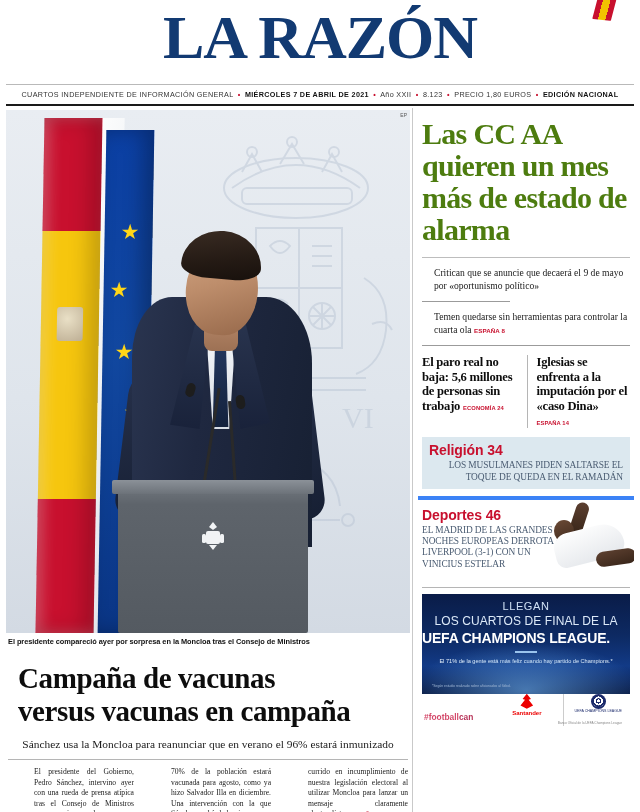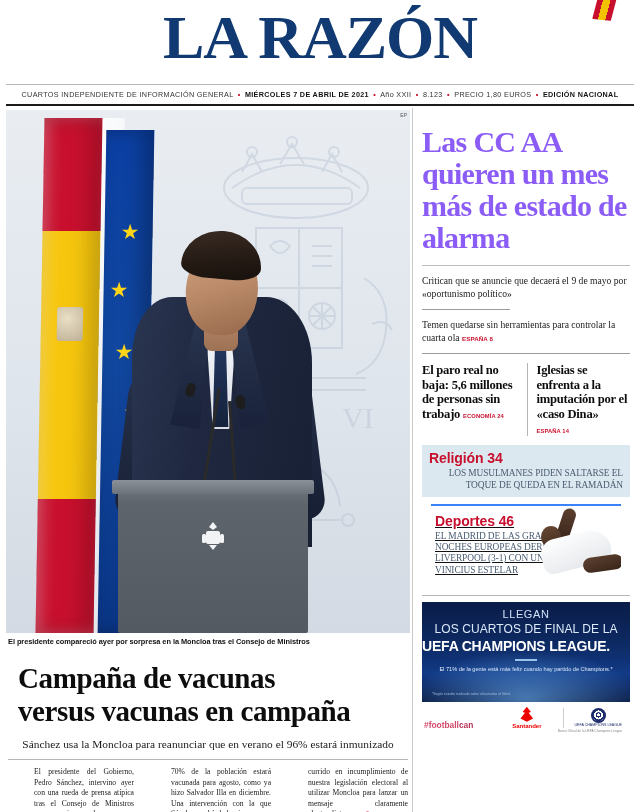--- a/index.html
+++ b/index.html
@@ -218,27 +218,28 @@
     white-space: nowrap;
   }
   .editorial-bar {
     margin: 6px 2px 0; border-top: 1px solid #b5b5b5;
     padding-top: 6px; text-align: center;
   }
 
   
   .main-head {
     font-size: 30px; font-weight: bold; line-height: 1.07;
-    letter-spacing: -.7px; color: #8b5cf6;
-    padding: 20px 2px 0 4px;
+    letter-spacing: -.7px; color: #4d7c0f;
+    padding: 12px 2px 0 4px;
   }
   .r-hr { height:1px; background:#bdbdbd; margin: 11px 4px 0 4px; }
   .r-sub {
     font-size: 9.6px; line-height: 1.3; color: #1a1a1a;
     padding: 9px 4px 0 4px;
+    margin-left: 12px;
   }
   .r-hr-short { height:1px; background:#9b9b9b; width: 88px; margin: 9px 0 0 4px; }
   .r-hr-full { height:1px; background:#9b9b9b; margin: 9px 4px 0 4px; }
 
   .two-brief { display:flex; padding: 9px 2px 0 4px; }
   .brief { flex:1; font-size: 12.6px; font-weight: bold; line-height: 1.16;
            letter-spacing:-.25px; color:#0d0d0d; }
   .brief:first-child { padding-right: 9px; }
   .brief:last-child { padding-left: 9px; border-left: 1px solid #b5b5b5; }
   .brief .tag-red { font-size: 5.8px; }
@@ -249,23 +250,23 @@
   .sec-label {
     font-family: "Liberation Sans", sans-serif; font-weight: bold;
     font-size: 14px; color: #c8102e; letter-spacing: -.1px;
   }
   .box-religion .txt, .deportes .txt {
     font-size: 9.4px; line-height: 1.2; color: #4a5c72;
     letter-spacing: -.1px; padding-top: 2px;
   }
   .box-religion .txt { text-align: right; }
   .deportes {
-    position: relative; margin: 0 13px; padding: 7px 7px 4px 4px;
-    border-top: 2px solid #3b82f6; margin-top: 7px;
-    min-height: 84px; overflow: hidden; text-decoration: underline;
+    position: relative; margin: 0 0; padding: 7px 7px 4px 4px;
+    border-top: 4px solid #3b82f6; margin-top: 7px;
+    min-height: 84px; overflow: hidden;
   }
   .deportes .txt { width: 150px; }
   .player {
     position: absolute; right: -6px; top: 0px; width: 96px; height: 84px;
   }
   .p-body {
     position:absolute; right: 16px; top: 28px; width: 70px; height: 34px;
     background: linear-gradient(170deg,#ffffff,#e3e6ea);
     border-radius: 16px 22px 14px 10px;
     transform: rotate(-14deg);
@@ -315,21 +316,21 @@
   .ad-l4 {
     text-align:center; color:#e7f0fa; font-family:"Liberation Sans",sans-serif;
     font-size: 5.6px; padding-top: 5px;
   }
   .ad-legal {
     position:absolute; left: 10px; bottom: 6px; color:#9fb6d4;
     font-family:"Liberation Sans",sans-serif; font-size: 3.4px;
   }
   .ad-foot {
     position: relative; height: 32px; background:#fff;
-    display:flex; align-items:center; justify-content:flex-end; gap: 12px;
+    display:flex; justify-content:flex-end; gap: 12px;
   }
   .hashtag {
     position:absolute; left: 2px; bottom: 4px;
     font-family:"Liberation Sans",sans-serif; font-weight:bold;
     font-size: 8.4px; color: #d4496a;
   }
   .hashtag .dark { color:#b8355a; }
   .santander { display:flex; flex-direction:column; align-items:center; padding-right: 10px; }
   .flame {
     width: 15px; height: 15px;

